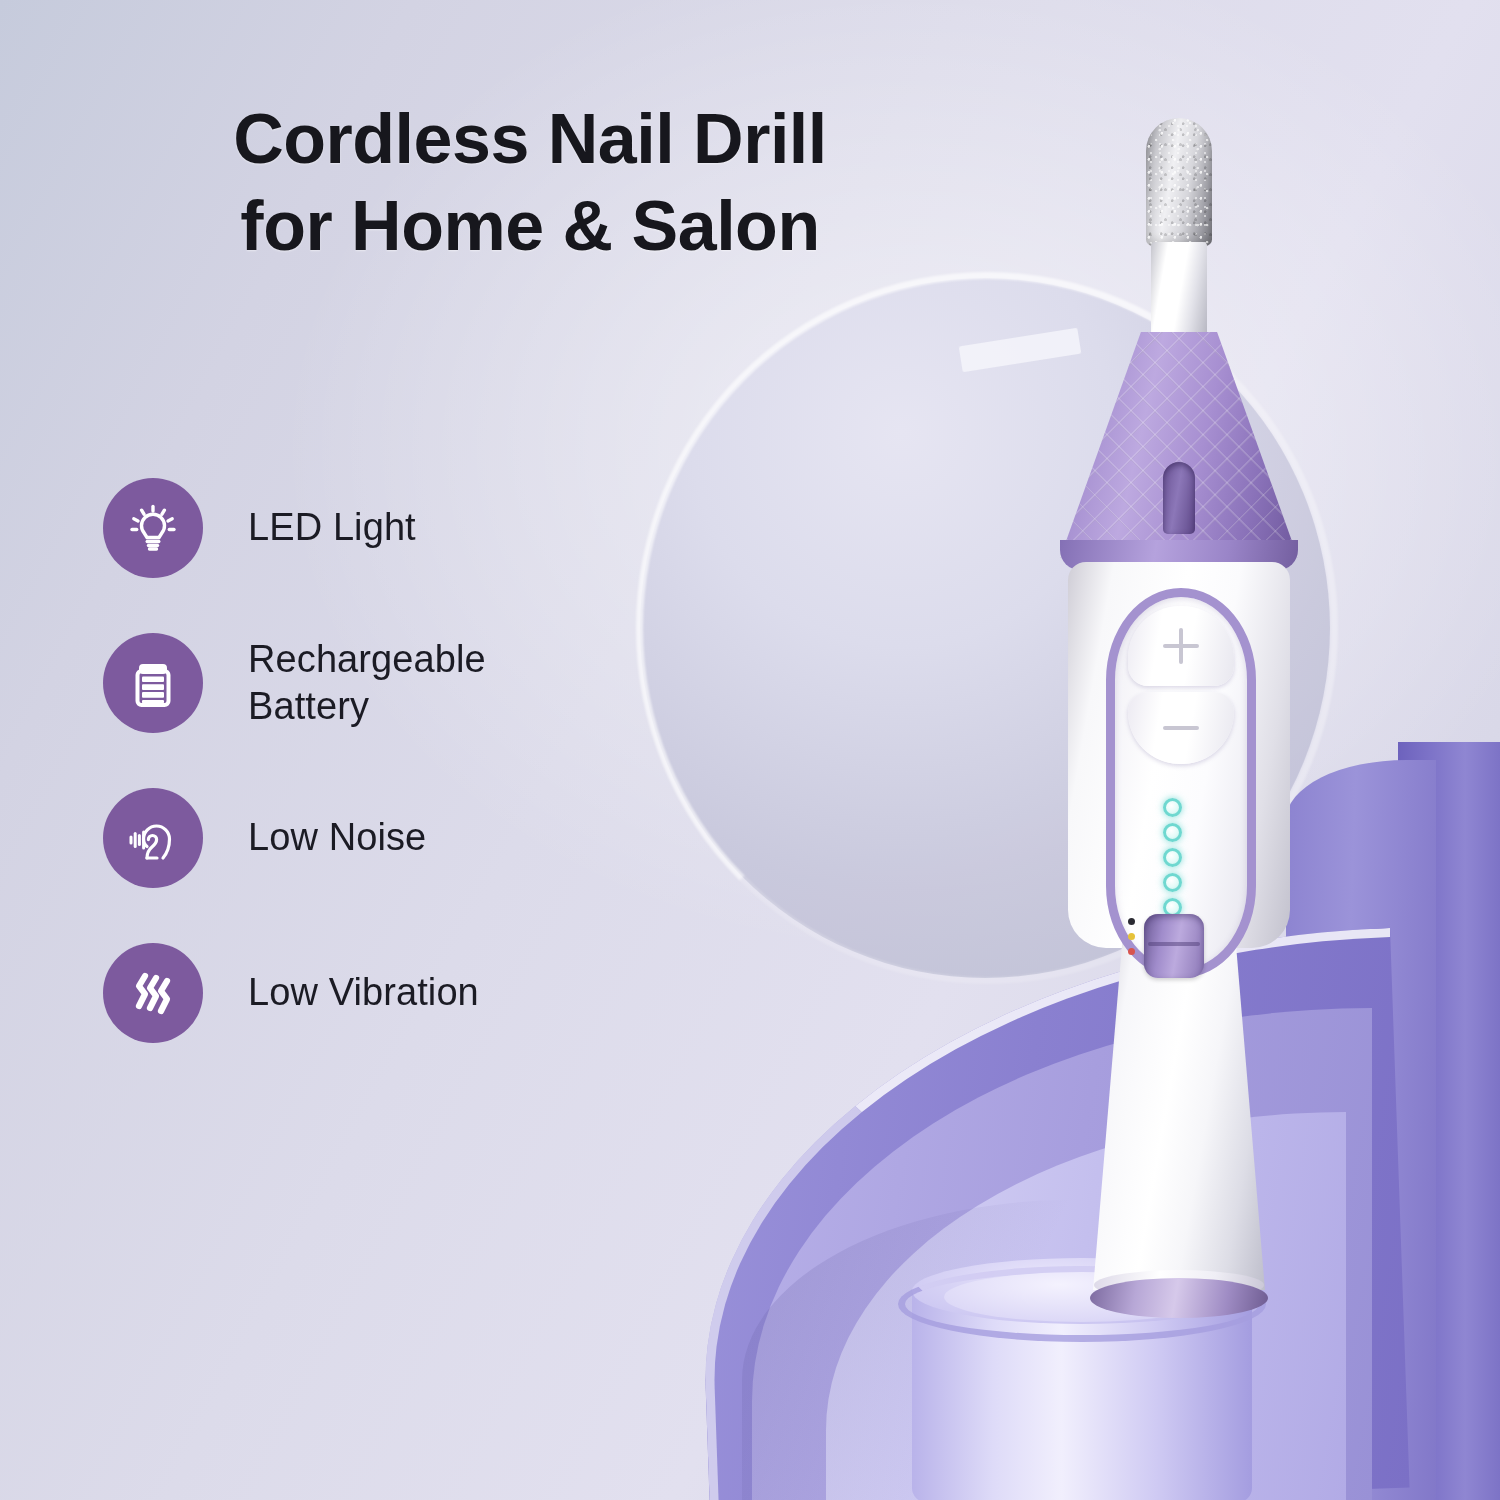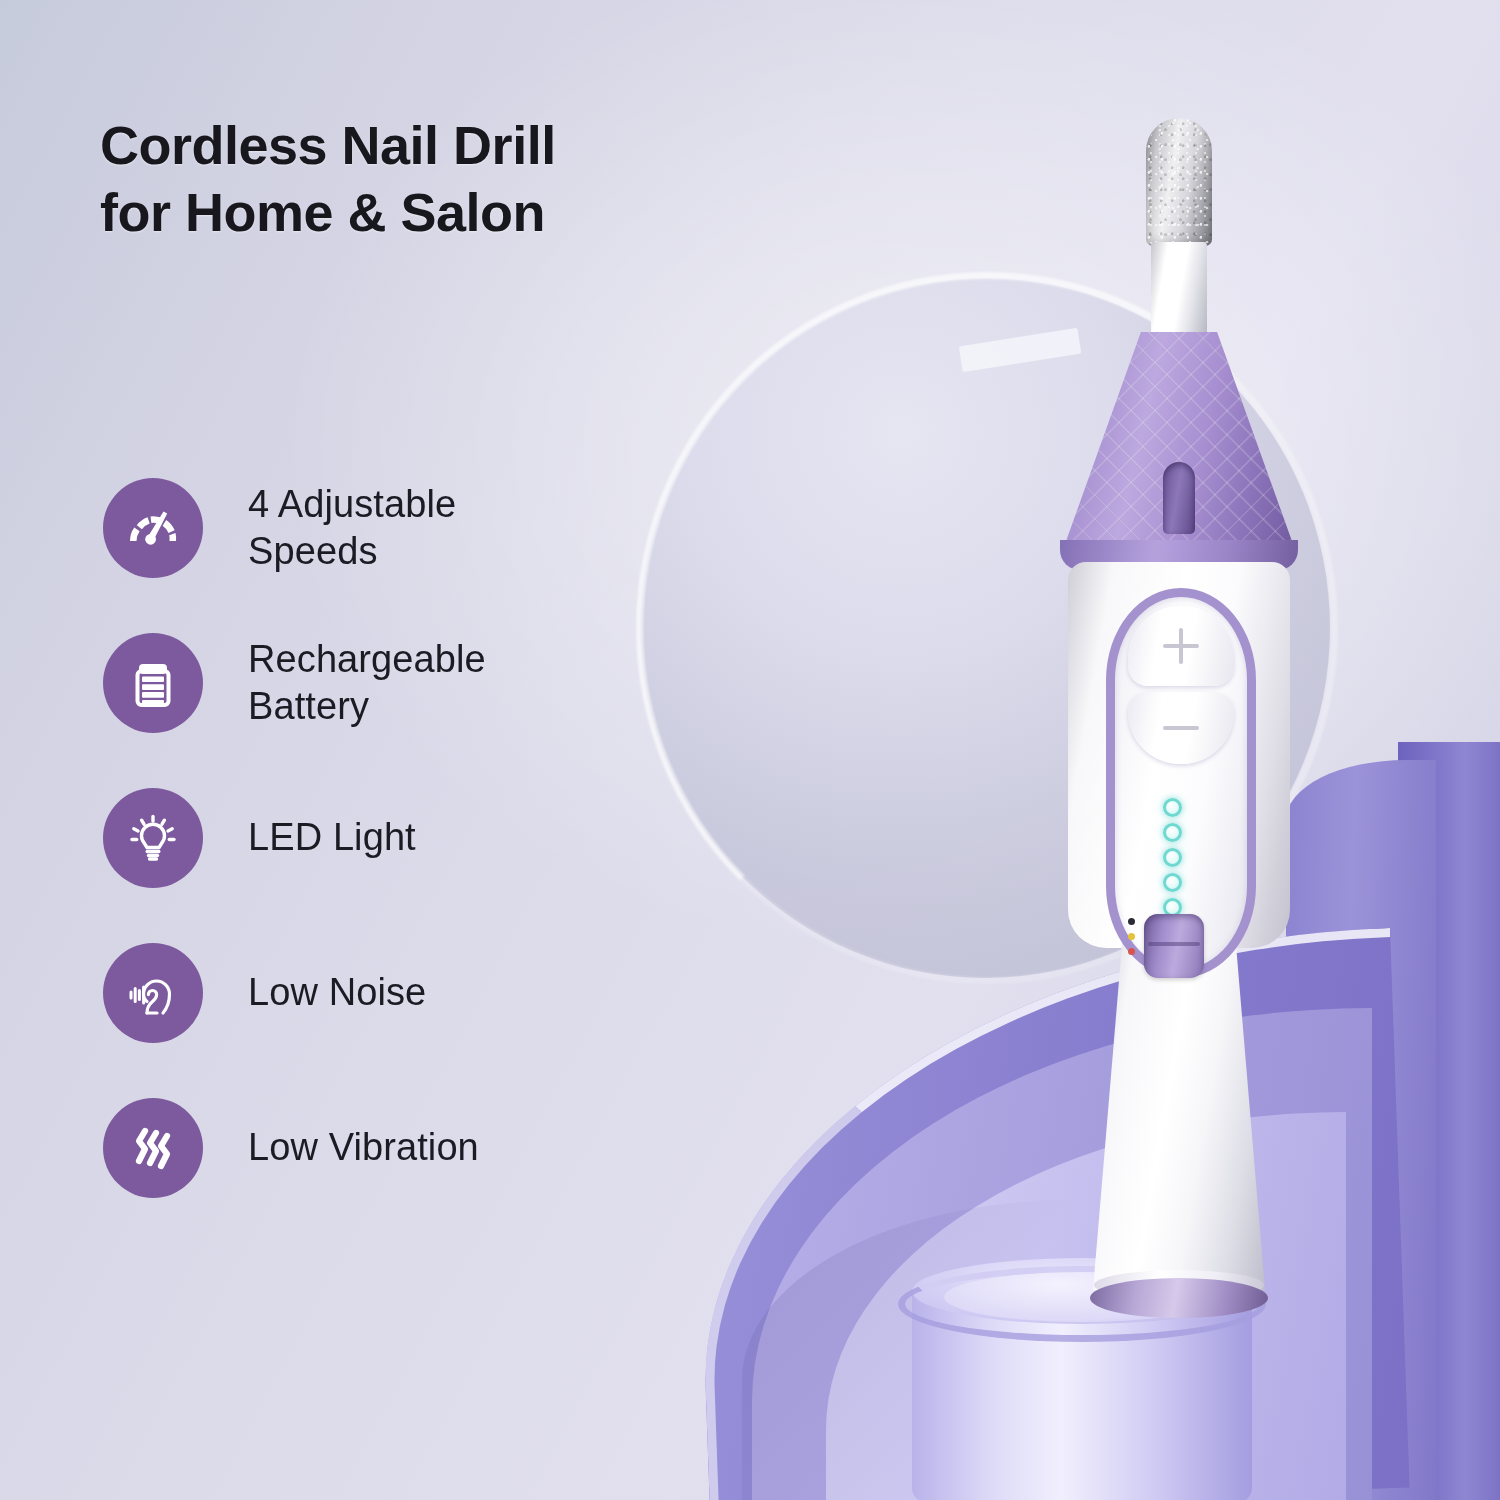--- a/index.html
+++ b/index.html
@@ -282,29 +282,30 @@
   .switch::after {
     content:""; position:absolute; left:4px; top:28px;
     width:52px; height:4px;
     background:rgba(80,62,120,.5); border-radius:2px;
   }
   .sw-dots { position:absolute; left:108px; top:808px; }
   .sw-dot { width:7px; height:7px; border-radius:50%; margin-bottom:8px; }
 
   
   #title {
-    position:absolute; left:100px; top:112px;
+    position:absolute; left:100px; top:96px;
     width:860px;
-    font-size:54px;
+    font-size:70px;
     font-weight:700;
     line-height:1.24;
     letter-spacing:-0.5px;
     color:#17171d;
     font-family:"Liberation Sans", sans-serif;
     text-shadow:0 1px 2px rgba(255,255,255,.5);
+    text-align:center;
   }
 
   #features { position:absolute; left:103px; top:478px; width:560px; }
   .feature { display:flex; align-items:center; height:100px; margin-bottom:55px; }
   .f-icon {
     width:100px; height:100px; min-width:100px;
     border-radius:50%;
     background:#7d5a9e;
     display:flex; align-items:center; justify-content:center;
   }
@@ -388,60 +389,20 @@
     <div class="switch"></div>
   </div>
 
   <h1 id="title">
     <span>Cordless Nail Drill</span><br>
     <span>for Home &amp; Salon</span>
   </h1>
 
   <div id="features">
 
-    <div class="feature">
-      <div class="f-icon">
-        <svg width="62" height="62" viewBox="0 0 62 62">
-          <g fill="#ffffff">
-            <path d="M8 44 A23 23 0 0 1 12.3 30.6 L17.6 34.3 A16.6 16.6 0 0 0 14.5 44 Z"></path>
-            <path d="M14.8 28.2 A23 23 0 0 1 25.6 20.3 L27.7 26.5 A16.6 16.6 0 0 0 19.9 32.2 Z"></path>
-            <path d="M28.5 19.5 A23 23 0 0 1 41.9 21.8 L39 27.7 A16.6 16.6 0 0 0 29.4 26 Z"></path>
-            <path d="M44.2 23.1 A23 23 0 0 1 52.6 33.2 L46.6 36 A16.6 16.6 0 0 0 40.6 28.7 Z"></path>
-            <path d="M53.5 35.9 A23 23 0 0 1 54 44 L47.5 44 A16.6 16.6 0 0 0 47.2 38.2 Z"></path>
-            <path d="M41.5 14.5 L26.5 38.8 l5.4 3.6 L45.2 16.6 Z"></path>
-            <circle cx="28.6" cy="42.3" r="5.4"></circle>
-          </g>
-        </svg>
-      </div>
-      <div class="f-label">
-        <span>4 Adjustable</span><br>
-        <span>Speeds</span>
-      </div>
-    </div>
-
-    <div class="feature">
-      <div class="f-icon">
-        <svg width="58" height="58" viewBox="0 0 58 58">
-          <g fill="none" stroke="#ffffff" stroke-width="4" stroke-linejoin="round">
-            <rect x="17" y="12" width="24" height="6" rx="2" fill="#ffffff"></rect>
-            <rect x="13.5" y="17" width="31" height="34" rx="4"></rect>
-          </g>
-          <g fill="#ffffff">
-            <rect x="18" y="22.5" width="22" height="5.6" rx="1"></rect>
-            <rect x="18" y="30.3" width="22" height="5.6" rx="1"></rect>
-            <rect x="18" y="38.1" width="22" height="5.6" rx="1"></rect>
-            <rect x="18" y="45.9" width="22" height="3.4" rx="1"></rect>
-          </g>
-        </svg>
-      </div>
-      <div class="f-label">
-        <span>Rechargeable</span><br>
-        <span>Battery</span>
-      </div>
-    </div>
 
     <div class="feature">
       <div class="f-icon">
         <svg width="60" height="60" viewBox="0 0 60 60">
           <g stroke="#ffffff" stroke-width="3.4" fill="none" stroke-linecap="round">
             <path d="M21.5 35.5 A11.5 11.5 0 1 1 38.5 35.5 L36 39.5 L24 39.5 Z"></path>
             <path d="M24.2 43.5 h11.6"></path>
             <path d="M25.5 47.5 h9"></path>
             <path d="M26.5 51 h7"></path>
             <path d="M30 8.5 v4.6"></path>
@@ -452,20 +413,41 @@
             <path d="M9 31.5 h4.7"></path>
             <path d="M51 31.5 h-4.7"></path>
           </g>
         </svg>
       </div>
       <div class="f-label">
         <span>LED Light</span>
       </div>
     </div>
 
+    <div class="feature">
+      <div class="f-icon">
+        <svg width="58" height="58" viewBox="0 0 58 58">
+          <g fill="none" stroke="#ffffff" stroke-width="4" stroke-linejoin="round">
+            <rect x="17" y="12" width="24" height="6" rx="2" fill="#ffffff"></rect>
+            <rect x="13.5" y="17" width="31" height="34" rx="4"></rect>
+          </g>
+          <g fill="#ffffff">
+            <rect x="18" y="22.5" width="22" height="5.6" rx="1"></rect>
+            <rect x="18" y="30.3" width="22" height="5.6" rx="1"></rect>
+            <rect x="18" y="38.1" width="22" height="5.6" rx="1"></rect>
+            <rect x="18" y="45.9" width="22" height="3.4" rx="1"></rect>
+          </g>
+        </svg>
+      </div>
+      <div class="f-label">
+        <span>Rechargeable</span><br>
+        <span>Battery</span>
+      </div>
+    </div>
+
 
     <div class="feature">
       <div class="f-icon">
         <svg width="60" height="60" viewBox="0 0 60 60">
           <g stroke="#ffffff" stroke-width="3.2" fill="none" stroke-linecap="round" stroke-linejoin="round">
             <path d="M40 50 c 5 -6 6.5 -12 6.5 -19 a 13 13 0 0 0 -26 0 c 0 4 1.5 6 3.5 7.6"></path>
             <path d="M24 50 c 0 -6 2 -8.5 5 -11 c 3 -2.4 4.6 -4 4.6 -7.4 a 4.1 4.1 0 0 0 -8.2 0"></path>
             <path d="M24 50 h10"></path>
           </g>
           <g stroke="#ffffff" stroke-width="3" stroke-linecap="round">

